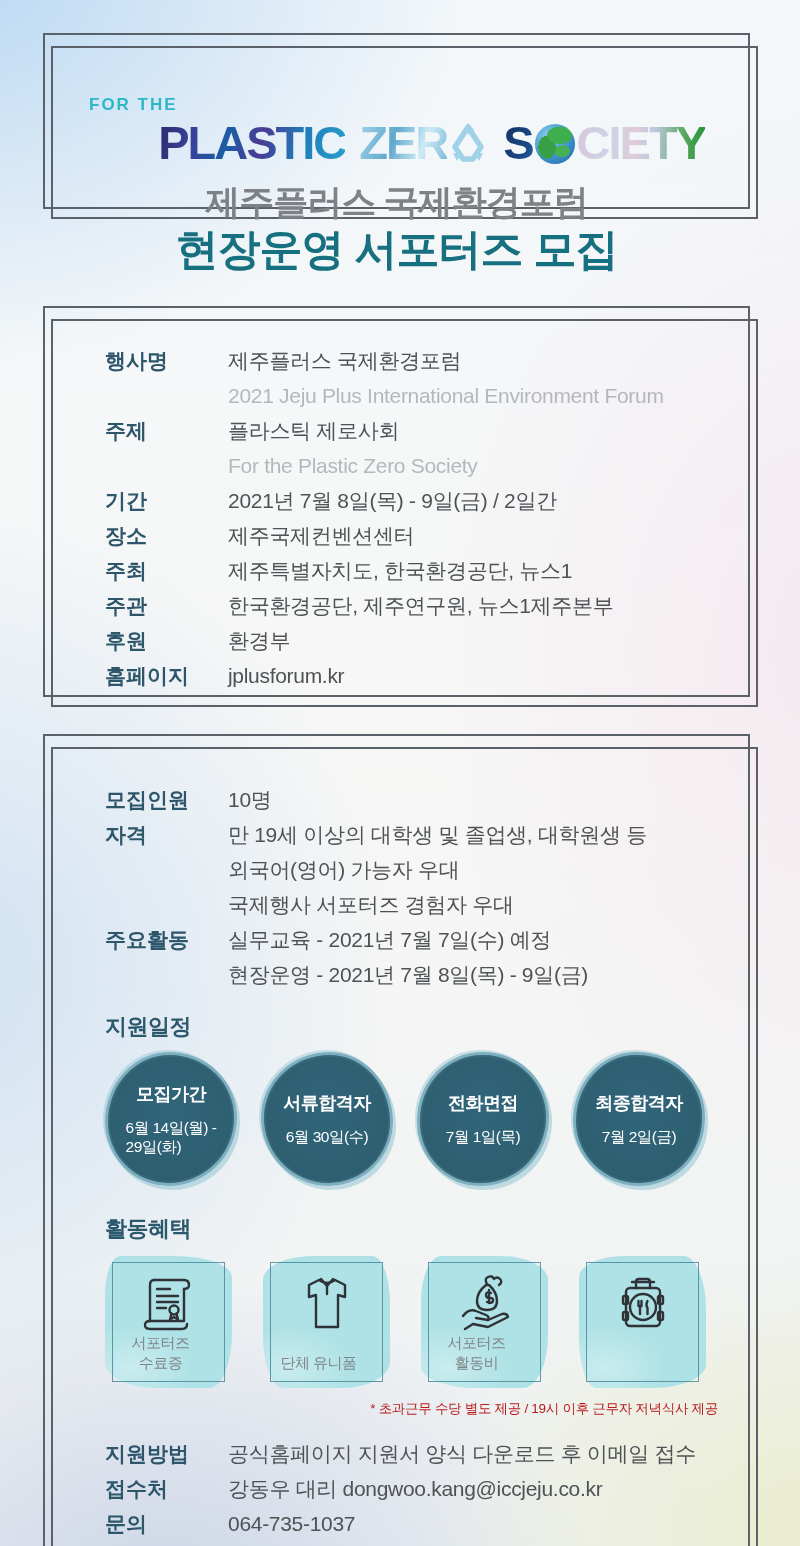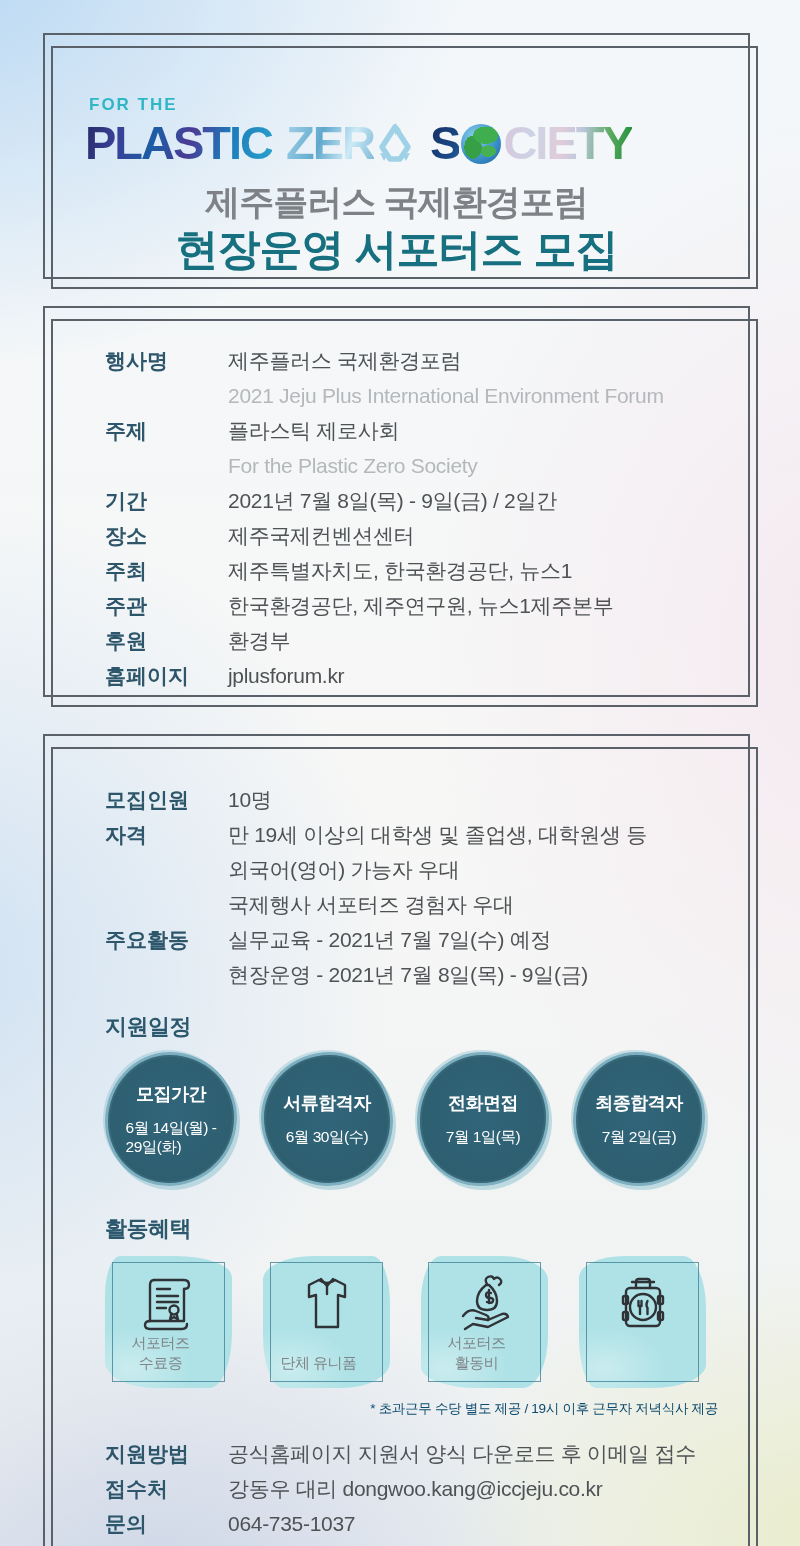--- a/index.html
+++ b/index.html
@@ -20,21 +20,21 @@
   .fbox { position:absolute; }
   .fbox .line1, .fbox .line2 { position:absolute; border:2px solid #5b6169; pointer-events:none; }
   .fbox .line1 { left:0; top:0; right:0; bottom:0; }
   .fbox .line2 { left:8px; top:13px; right:-8px; bottom:-10px; }
   .fbox .content { position:absolute; left:0; top:0; right:0; bottom:0; }
 
   
   .kicker { position:absolute; left:46px; top:62px; font-size:17px; font-weight:800;
             letter-spacing:2px; color:#2fb7c6; }
   .logo-row { position:absolute; left:42px; top:82px; width:620px; white-space:nowrap;
-              font-weight:800; font-size:47px; letter-spacing:-2px; display:flex; align-items:center; }
+              font-weight:800; font-size:47px; letter-spacing:-2px; display:flex; align-items:center;justify-content:flex-end; }
   .logo-word { -webkit-background-clip:text; background-clip:text; color:transparent; }
   .w-plastic { background-image:linear-gradient(105deg,#242a66 0%,#3b3f96 18%,#1c5da6 38%,#4c3b94 55%,#1d7cba 75%,#2aa3cc 100%); }
   .w-zer { background-image:linear-gradient(110deg,#a9d6ea 0%,#5fa8cd 40%,#cdeaf6 70%,#74b4d4 100%); margin-left:14px; }
   .w-s   { background-image:linear-gradient(120deg,#132c5e,#1b4a86 70%,#2a6aa6); margin-left:14px; }
   .w-ciety { background-image:linear-gradient(95deg,#d9c7dc 0%,#ccd3e5 25%,#e0cbd9 45%,#bcc8dd 60%,#58a85e 82%,#1f8f3a 100%); }
   .recycle-badge { width:40px; height:44px; display:inline-block; margin:0 1px; }
   .globe { width:40px; height:40px; border-radius:50%; display:inline-block; margin:2px 2px 0 2px;
     background:
       radial-gradient(13px 9px at 62% 28%, #3fae4e 96%, rgba(63,174,78,0) 97%),
       radial-gradient(9px 12px at 30% 58%, #37a047 96%, rgba(55,160,71,0) 97%),
@@ -81,26 +81,26 @@
   .benefit.b2 { border-radius:40% 14% 38% 16% / 18% 36% 20% 40%; }
   .benefit.b3 { border-radius:16% 38% 20% 44% / 34% 18% 40% 16%; }
   .benefit.b4 { border-radius:36% 18% 42% 14% / 16% 40% 18% 38%; }
   .benefit::after { content:""; position:absolute; left:7px; top:6px; right:7px; bottom:6px;
     border:1.5px solid rgba(64,130,150,0.8); }
   .benefit svg { margin-top:16px; }
   .benefit .b-label { position:absolute; left:0; right:16px; bottom:16px; font-size:15px;
     color:#7e8488; letter-spacing:-0.5px; white-space:pre-line; line-height:1.3; }
 
   .footnote { text-align:right; padding-right:12px; margin-top:12px;
-              font-size:13.5px; color:#0c4a6e; letter-spacing:-0.3px; }
+              font-size:13.5px; color:#b91c1c; letter-spacing:-0.3px; }
 </style>
 </head>
 <body>
 
-<div class="fbox" style="left:43px; top:33px; width:707px; height:246px;">
+<div class="fbox" style="left:43px; top:33px; width:707px; height:176px;">
   <div class="line1"></div>
   <div class="line2"></div>
   <div class="content">
     <div class="kicker">FOR THE</div>
     <div class="logo-row">
       <span class="logo-word w-plastic">PLASTIC</span>
       <span class="logo-word w-zer">ZER</span>
       <span class="recycle-badge">
         <svg width="40" height="44" viewBox="0 0 40 44">
           <path d="M20 6 L33 26 L25 38 L15 38 L7 26 Z" fill="none" stroke="#9fd2e6" stroke-width="5.5" stroke-linejoin="round"></path>

